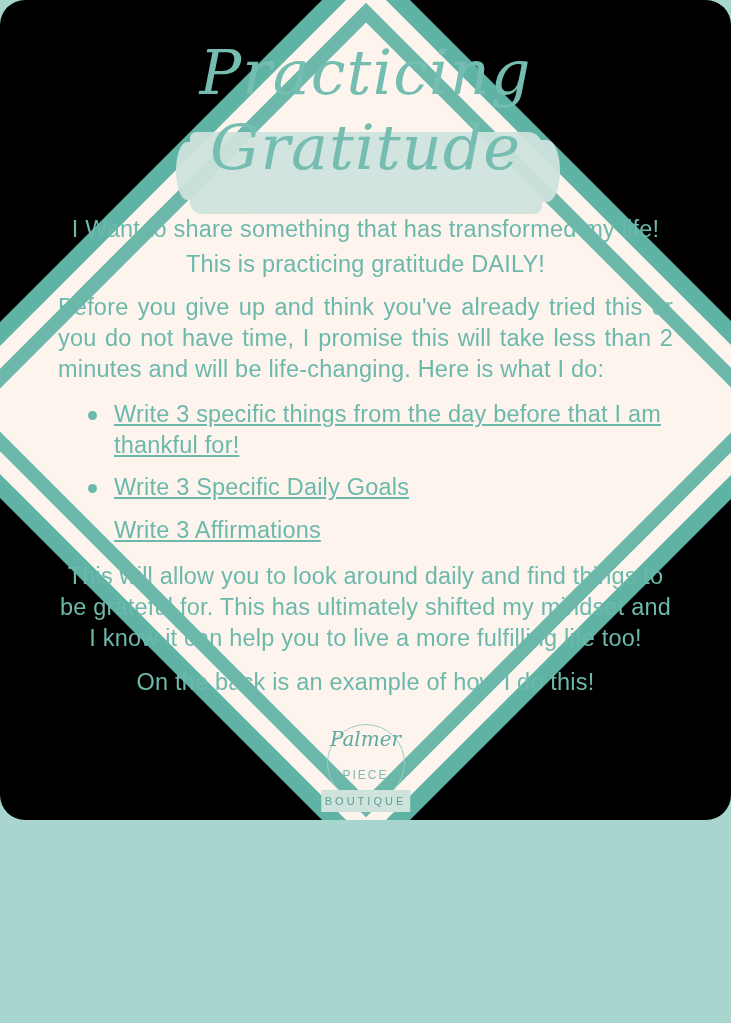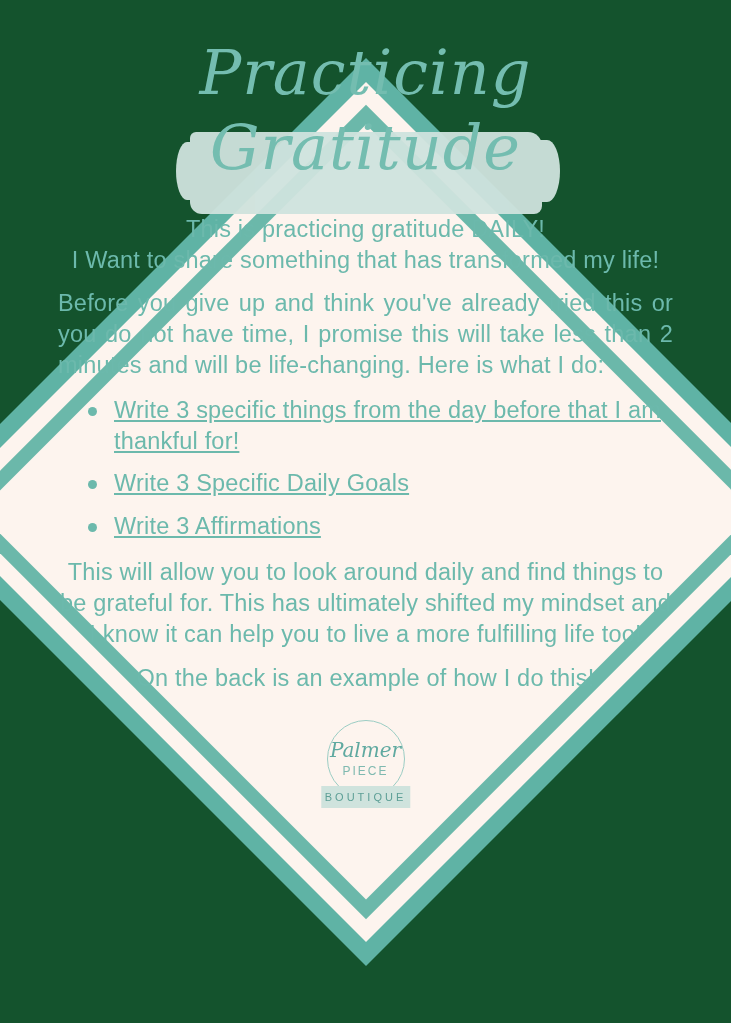--- a/index.html
+++ b/index.html
@@ -8,23 +8,24 @@
     width: 731px;
     height: 1023px;
     overflow: hidden;
     font-family: "Liberation Sans", sans-serif;
     background: #a8d5cd;
   }
 
   .poster {
     position: relative;
     width: 731px;
-    height: 1023px;
-    background: #14532d;
+    height: 820px;
+    background: #000000;
     overflow: hidden;
+    border-radius: 25px;
   }
 
   
   .diamond {
     position: absolute;
     left: 50%;
     top: 50%;
     transform: translate(-50%,-50%) rotate(45deg);
   }
 
@@ -173,21 +174,21 @@
     top: 0;
     transform: translateX(-50%);
     width: 78px;
     height: 78px;
     border-radius: 50%;
     border: 1.6px solid #9bcdc4;
   }
   .logo-name {
     position: absolute;
     left: 50%;
-    top: 18px;
+    top: 3px;
     transform: translateX(-50%);
     font-family: "DejaVu Serif", serif;
     font-style: italic;
     font-size: 20px;
     color: #5fa9a0;
     white-space: nowrap;
   }
   .logo-sub {
     position: absolute;
     left: 50%;
@@ -225,22 +226,22 @@
     <div class="title-wrap">
       <div class="brush"></div>
       <h1 class="title">
         <span class="l1">Practicing</span>
         <span class="l2">Gratitude</span>
       </h1>
     </div>
 
     <div class="body-text">
 
+      <div class="p-center">I Want to share something that has transformed my life!</div>
       <div class="p-center p2">This is practicing gratitude DAILY!</div>
-      <div class="p-center">I Want to share something that has transformed my life!</div>
 
       <div class="p-just">Before you give up and think you've already tried this or you do not have time, I promise this will take less than 2 minutes and will be life-changing. Here is what I do:</div>
 
       <ul class="bullets">
         <li>Write 3 specific things from the day before that I am thankful for!</li>
         <li>Write 3 Specific Daily Goals</li>
         <li>Write 3 Affirmations</li>
       </ul>
 
       <div class="p-center closing">This will allow you to look around daily and find things to be grateful for. This has ultimately shifted my mindset and I know it can help you to live a more fulfilling life too!</div>

